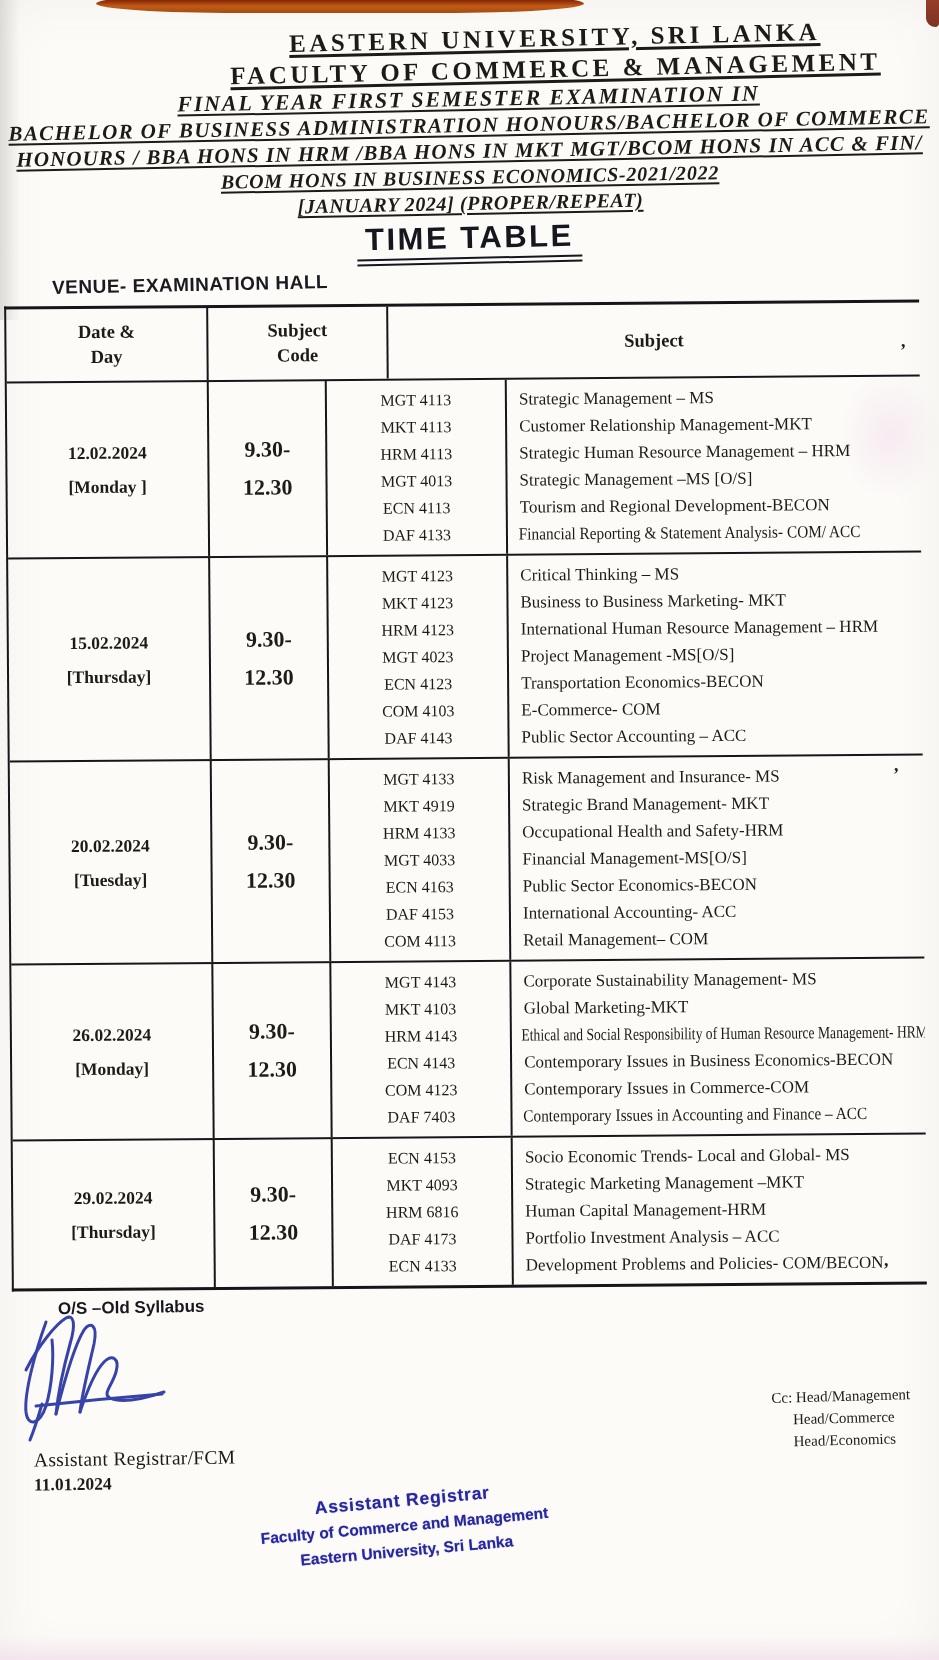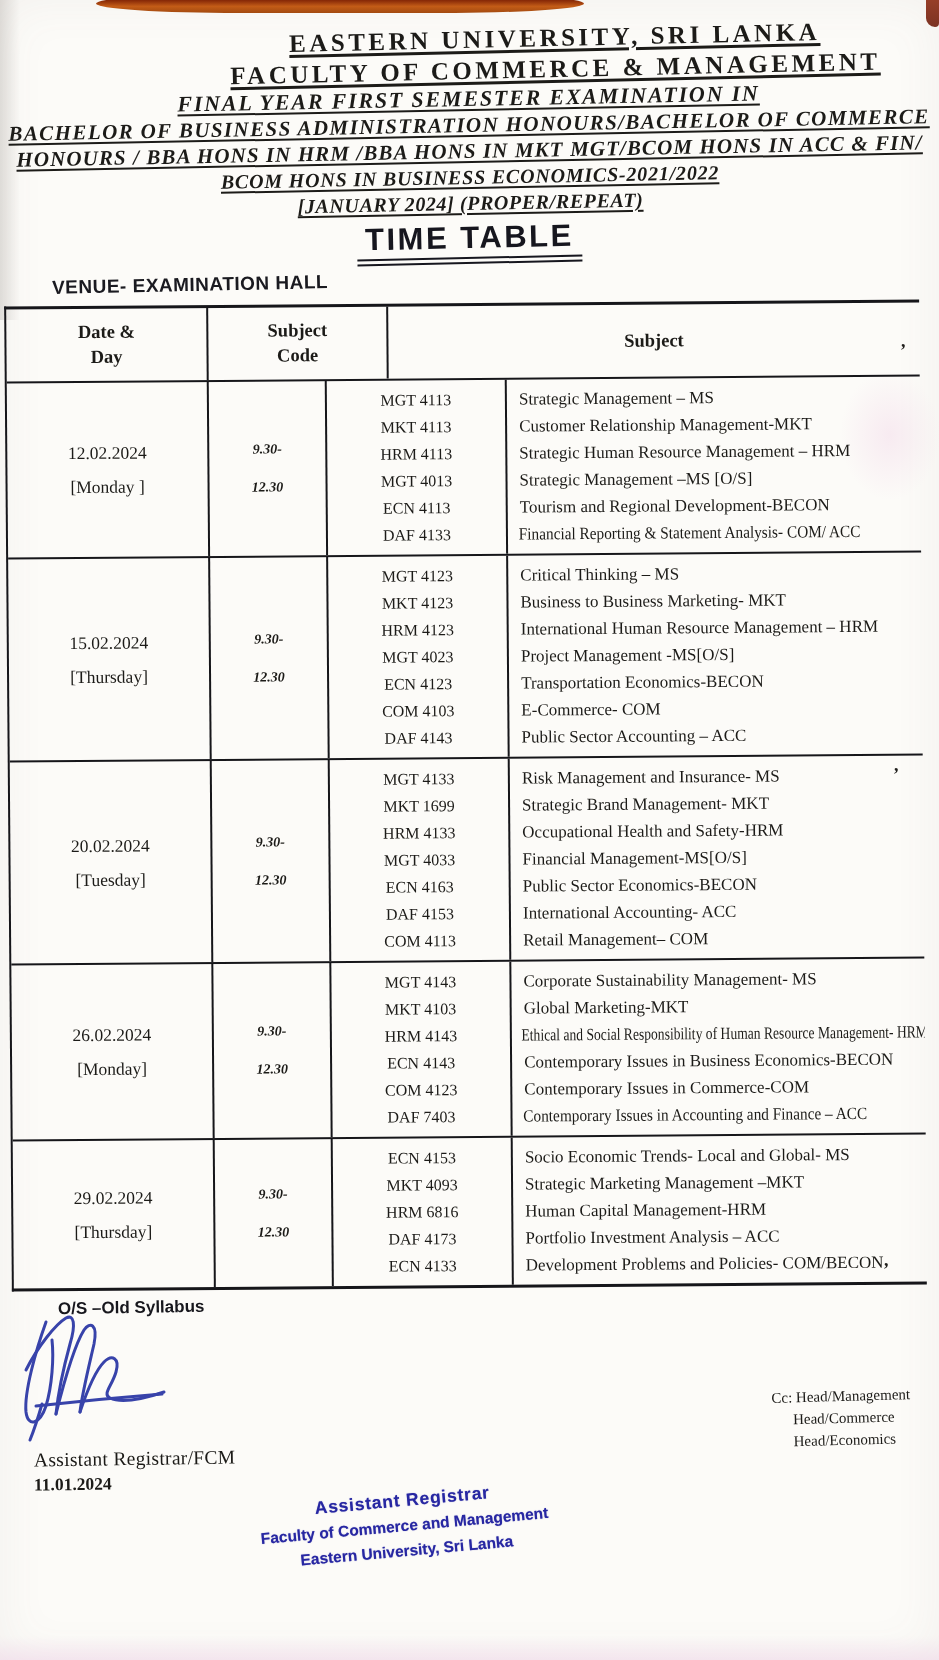--- a/index.html
+++ b/index.html
@@ -82,23 +82,23 @@
   .t-header{ display:flex; border-bottom:2.5px solid #16161a; height:72px; }
   .t-row{ display:flex; border-bottom:2.5px solid #16161a; }
   .t-row:last-child{ border-bottom:none; }
   .cell{ box-sizing:border-box; }
   .c-date{ width:202px; border-right:2px solid #16161a; display:flex; flex-direction:column; align-items:center; justify-content:center; }
   .c-time{ width:118px; border-right:2px solid #16161a; display:flex; flex-direction:column; align-items:center; justify-content:center; }
   .c-code{ width:180px; border-right:2px solid #16161a; display:flex; flex-direction:column; align-items:center; justify-content:center; }
   .c-subj{ flex:1; min-width:0; }
   .th span{ display:block; font-weight:bold; font-size:18.5px; line-height:25px; text-align:center; }
   .th-subj{ display:flex; align-items:center; justify-content:center; }
-  .row-date, .row-day{ font-weight:normal; font-size:17.5px; line-height:22px; }
+  .row-date, .row-day{ font-weight:bold; font-size:17.5px; line-height:22px; }
   .row-date{ margin-bottom:12px; }
-  .time-line{ font-weight:bold; font-size:14px; line-height:22px;font-style:italic; }
+  .time-line{ font-weight:bold; font-size:22px; line-height:22px; }
   .time-line + .time-line{ margin-top:16px; }
   .code-col{ padding:6px 0; }
   .code-line{ height:27px; line-height:27px; font-size:16px; white-space:nowrap; }
   .subj-col{ display:block; padding:6px 0; overflow:hidden; }
   .subj-line{ height:27px; line-height:27px; font-size:17px; padding-left:12px; white-space:nowrap; }
   
   .os-note{
     position:absolute; left:58px; top:1298px;
     font-family:"Liberation Sans", sans-serif; font-weight:bold; font-size:17px;
     transform:rotate(-1deg); color:#17171d;
@@ -226,21 +226,21 @@
       <div class="cell c-date">
         <div class="row-date">20.02.2024</div>
         <div class="row-day">[Tuesday]</div>
       </div>
       <div class="cell c-time">
         <div class="time-line">9.30-</div>
         <div class="time-line">12.30</div>
       </div>
       <div class="cell c-code code-col">
             <div class="code-line">MGT 4133</div>
-            <div class="code-line">MKT 1699</div>
+            <div class="code-line">MKT 4919</div>
             <div class="code-line">HRM 4133</div>
             <div class="code-line">MGT 4033</div>
             <div class="code-line">ECN 4163</div>
             <div class="code-line">DAF 4153</div>
             <div class="code-line">COM 4113</div>
           </div>
       <div class="cell c-subj subj-col">
             <div class="subj-line">Risk Management and Insurance- MS</div>
             <div class="subj-line">Strategic Brand Management- MKT</div>
             <div class="subj-line">Occupational Health and Safety-HRM</div>

